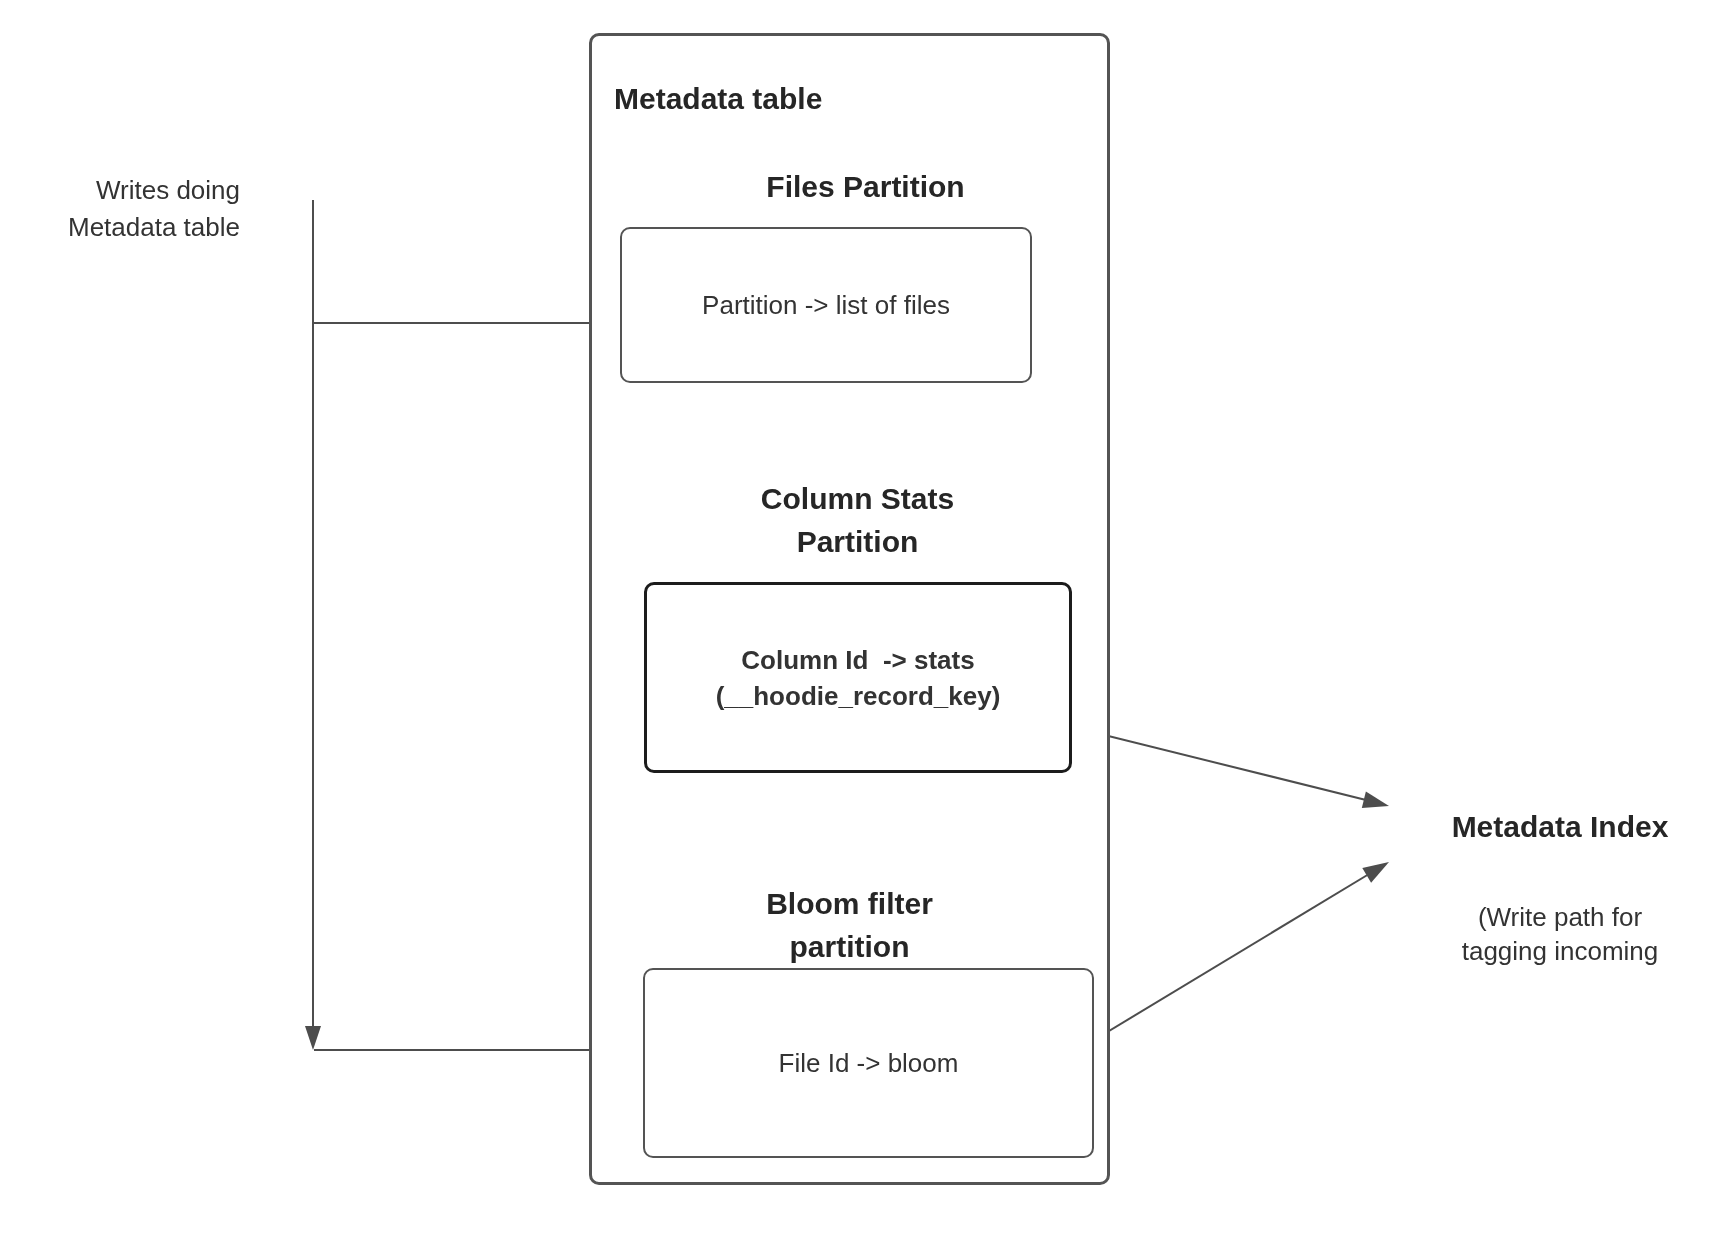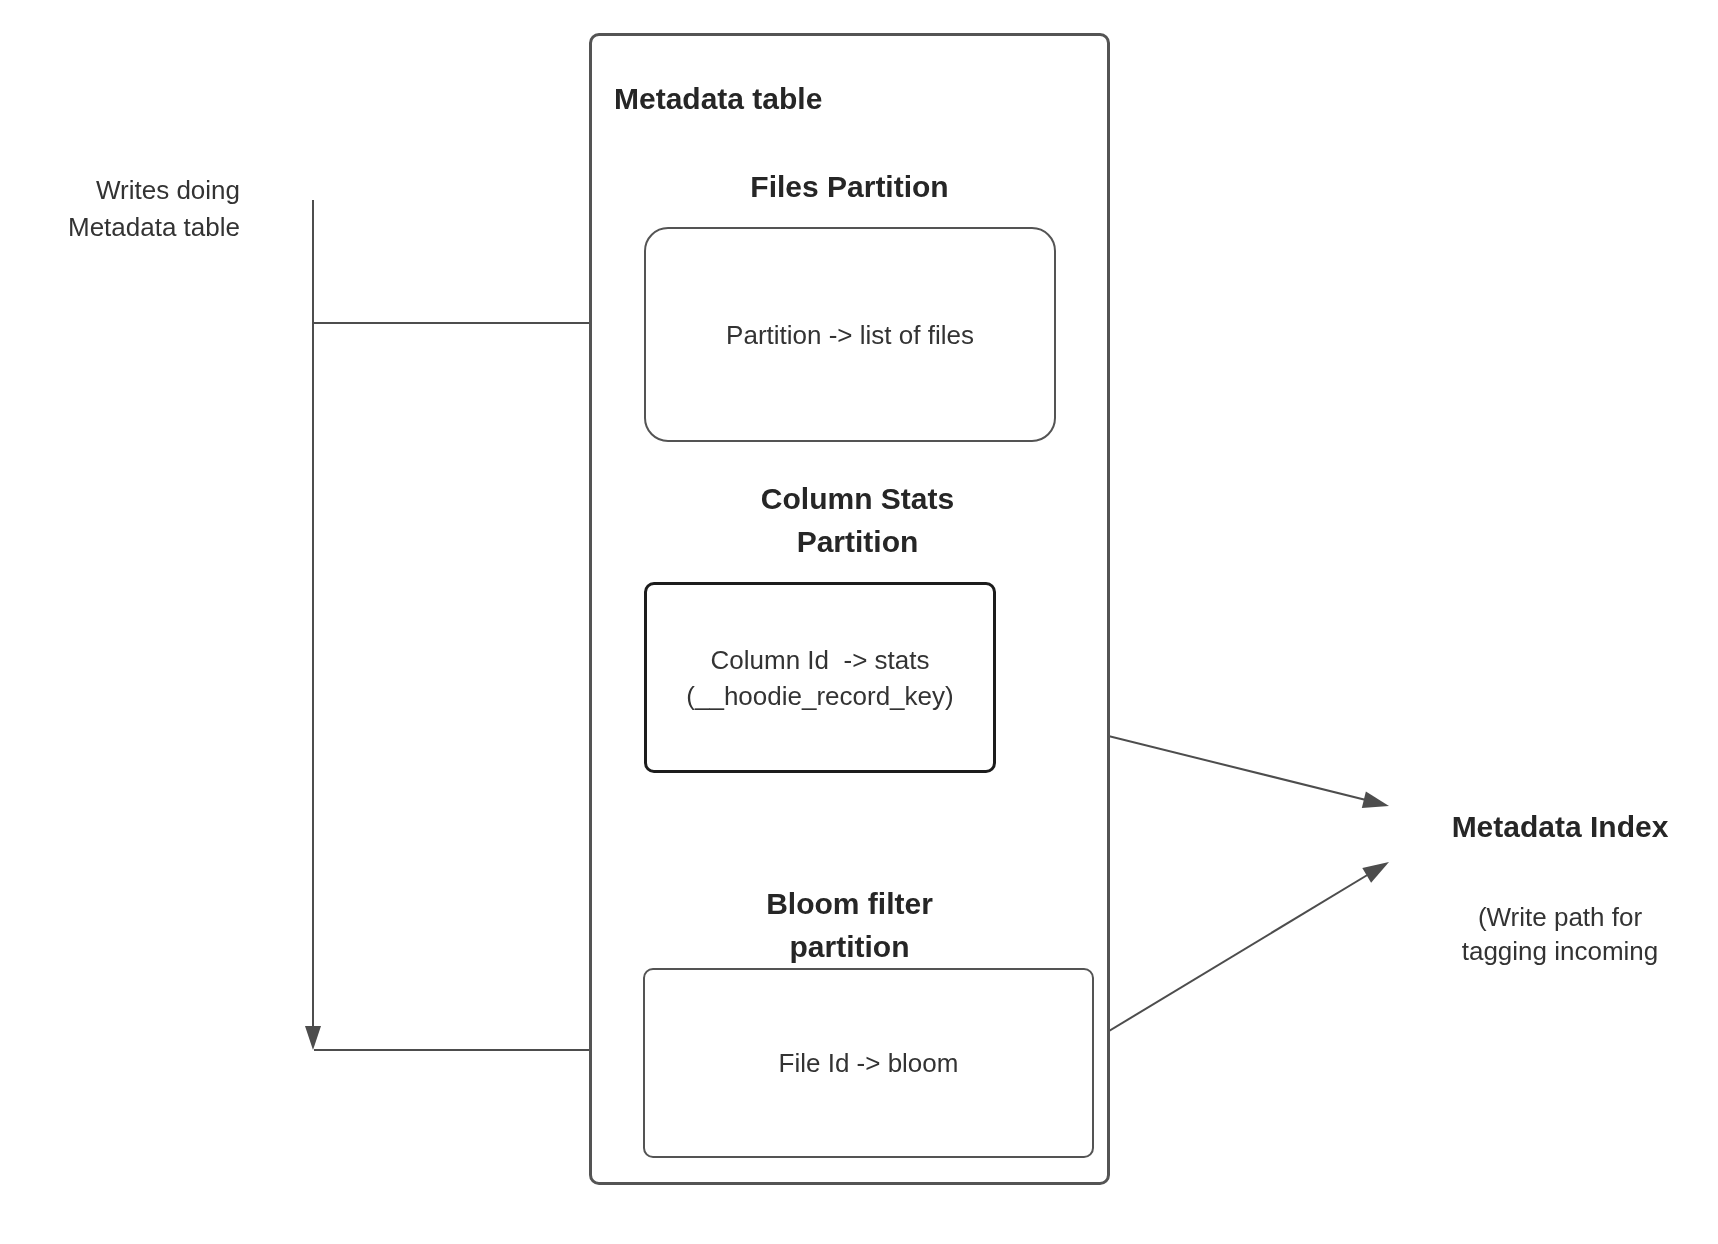--- a/index.html
+++ b/index.html
@@ -56,43 +56,44 @@
   }
 
   
   .heading {
     left: 589px; width: 521px;
     text-align: center;
     font-size: 30px; font-weight: bold;
     line-height: 43px;
     color: var(--color-heading, #262626);
   }
-  .files-heading { top: 165px; }
+  .files-heading { top: 165px; padding-left: 16px; }
   .stats-heading { top: 477px; margin-left: 8px; }
   .bloom-heading { top: 862px; margin-top: 20px; }
 
   
   .inner-box {
     box-sizing: border-box;
     border: 2.5px solid var(--color-box_border, #545454);
     border-radius: 10px;
     background: #ffffff;
     display: flex;
     flex-direction: column;
     align-items: center;
     justify-content: center;
     text-align: center;
     font-size: 26px;
     line-height: 36px;
     color: var(--color-body_text, #333333);
   }
-  .files-box { left: 644px; top: 227px; width: 412px; height: 215px; border-radius: 24px; }
+  .files-box { left: 620px; top: 227px; width: 412px; height: 156px; }
   .stats-box {
-    left: 644px; top: 582px; width: 352px; height: 191px;
+    left: 644px; top: 582px; width: 428px; height: 191px;
     border: 3px solid var(--color-stats_border, #1c1c1c);
+    font-weight: bold;
   }
   .bloom-box { left: 643px; top: 968px; width: 451px; height: 190px; }
   .pre { white-space: pre; }
 
   
   .index-title {
     left: 1395px; top: 810px; width: 330px;
     text-align: center;
     font-size: 30px; font-weight: bold;
     color: var(--color-heading, #262626);

